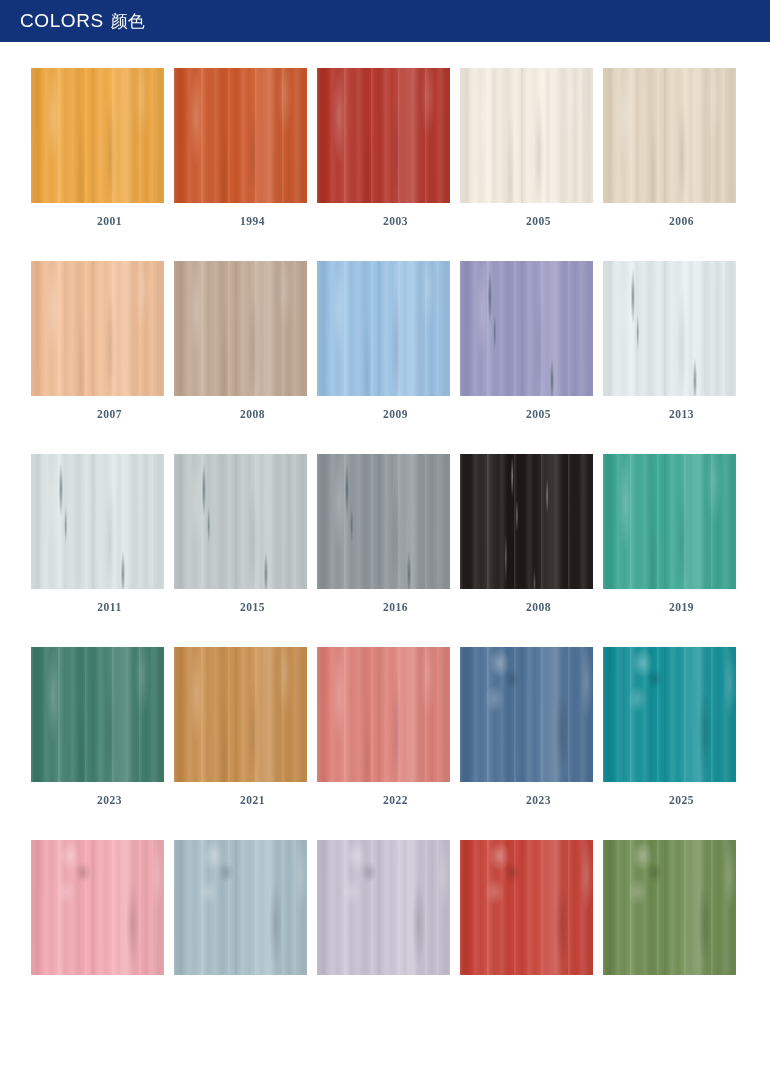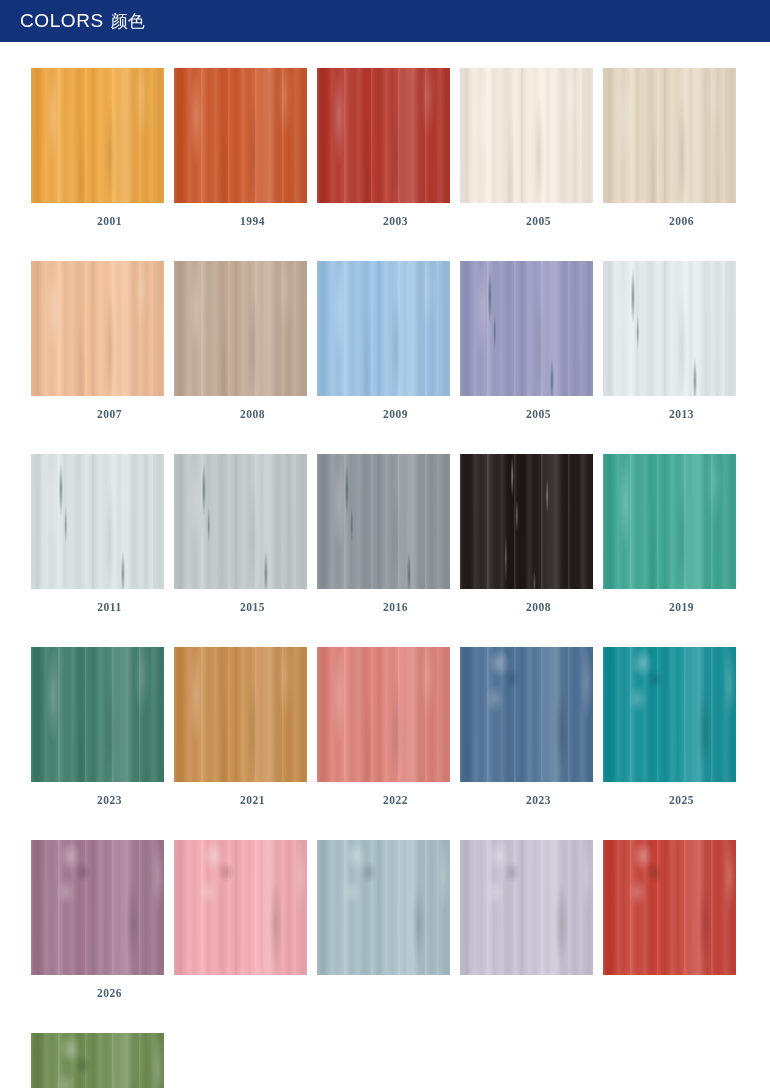--- a/index.html
+++ b/index.html
@@ -220,24 +220,20 @@
       </div>
       <div class="swatch-cell">
         <div class="swatch-chip swirled" style="background-color: rgb(74, 111, 150);"></div>
         <div class="swatch-label" style="color: rgb(74, 95, 113);">2023</div>
       </div>
       <div class="swatch-cell">
         <div class="swatch-chip swirled" style="background-color: rgb(14, 144, 153);"></div>
         <div class="swatch-label" style="color: rgb(74, 95, 113);">2025</div>
       </div>
       <div class="swatch-cell">
-        <div class="swatch-chip swirled" style="background-color: rgb(163, 119, 143);"></div>
-        <div class="swatch-label" style="color: rgb(74, 95, 113);">2026</div>
-      </div>
-      <div class="swatch-cell">
         <div class="swatch-chip swirled" style="background-color: rgb(246, 170, 180);"></div>
       </div>
       <div class="swatch-cell">
         <div class="swatch-chip swirled" style="background-color: rgb(169, 192, 201);"></div>
       </div>
       <div class="swatch-cell">
         <div class="swatch-chip swirled" style="background-color: rgb(203, 196, 214);"></div>
       </div>
       <div class="swatch-cell">
         <div class="swatch-chip swirled" style="background-color: rgb(201, 63, 52);"></div>

